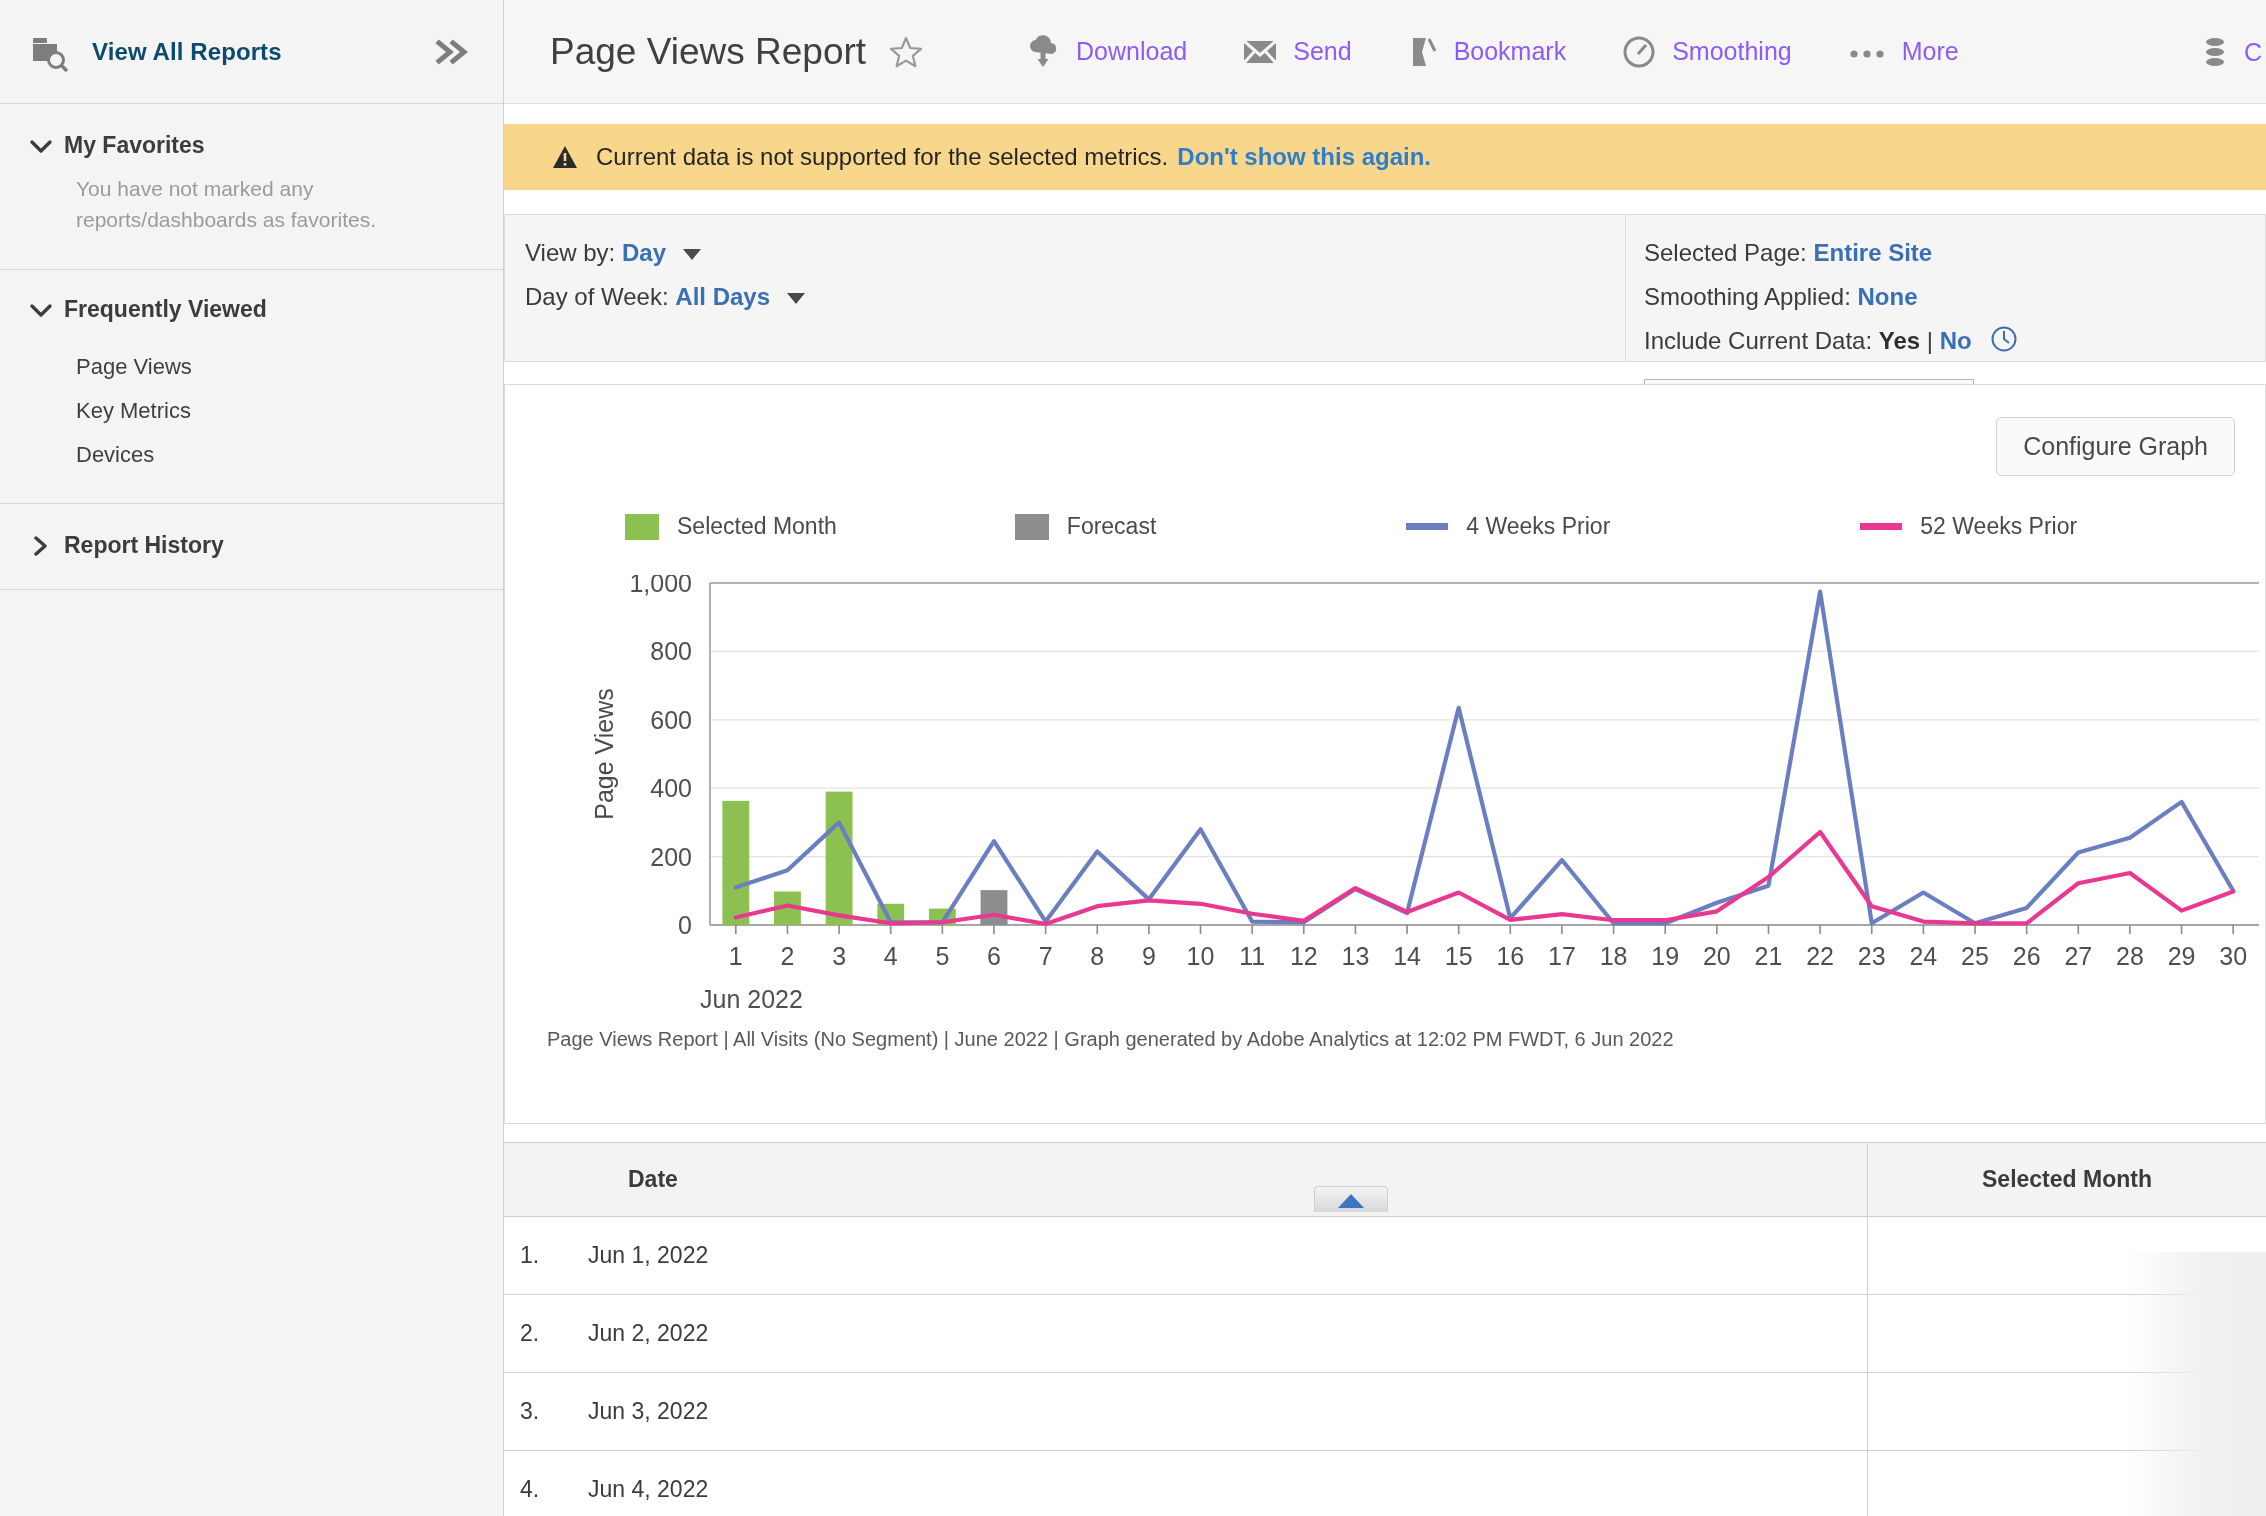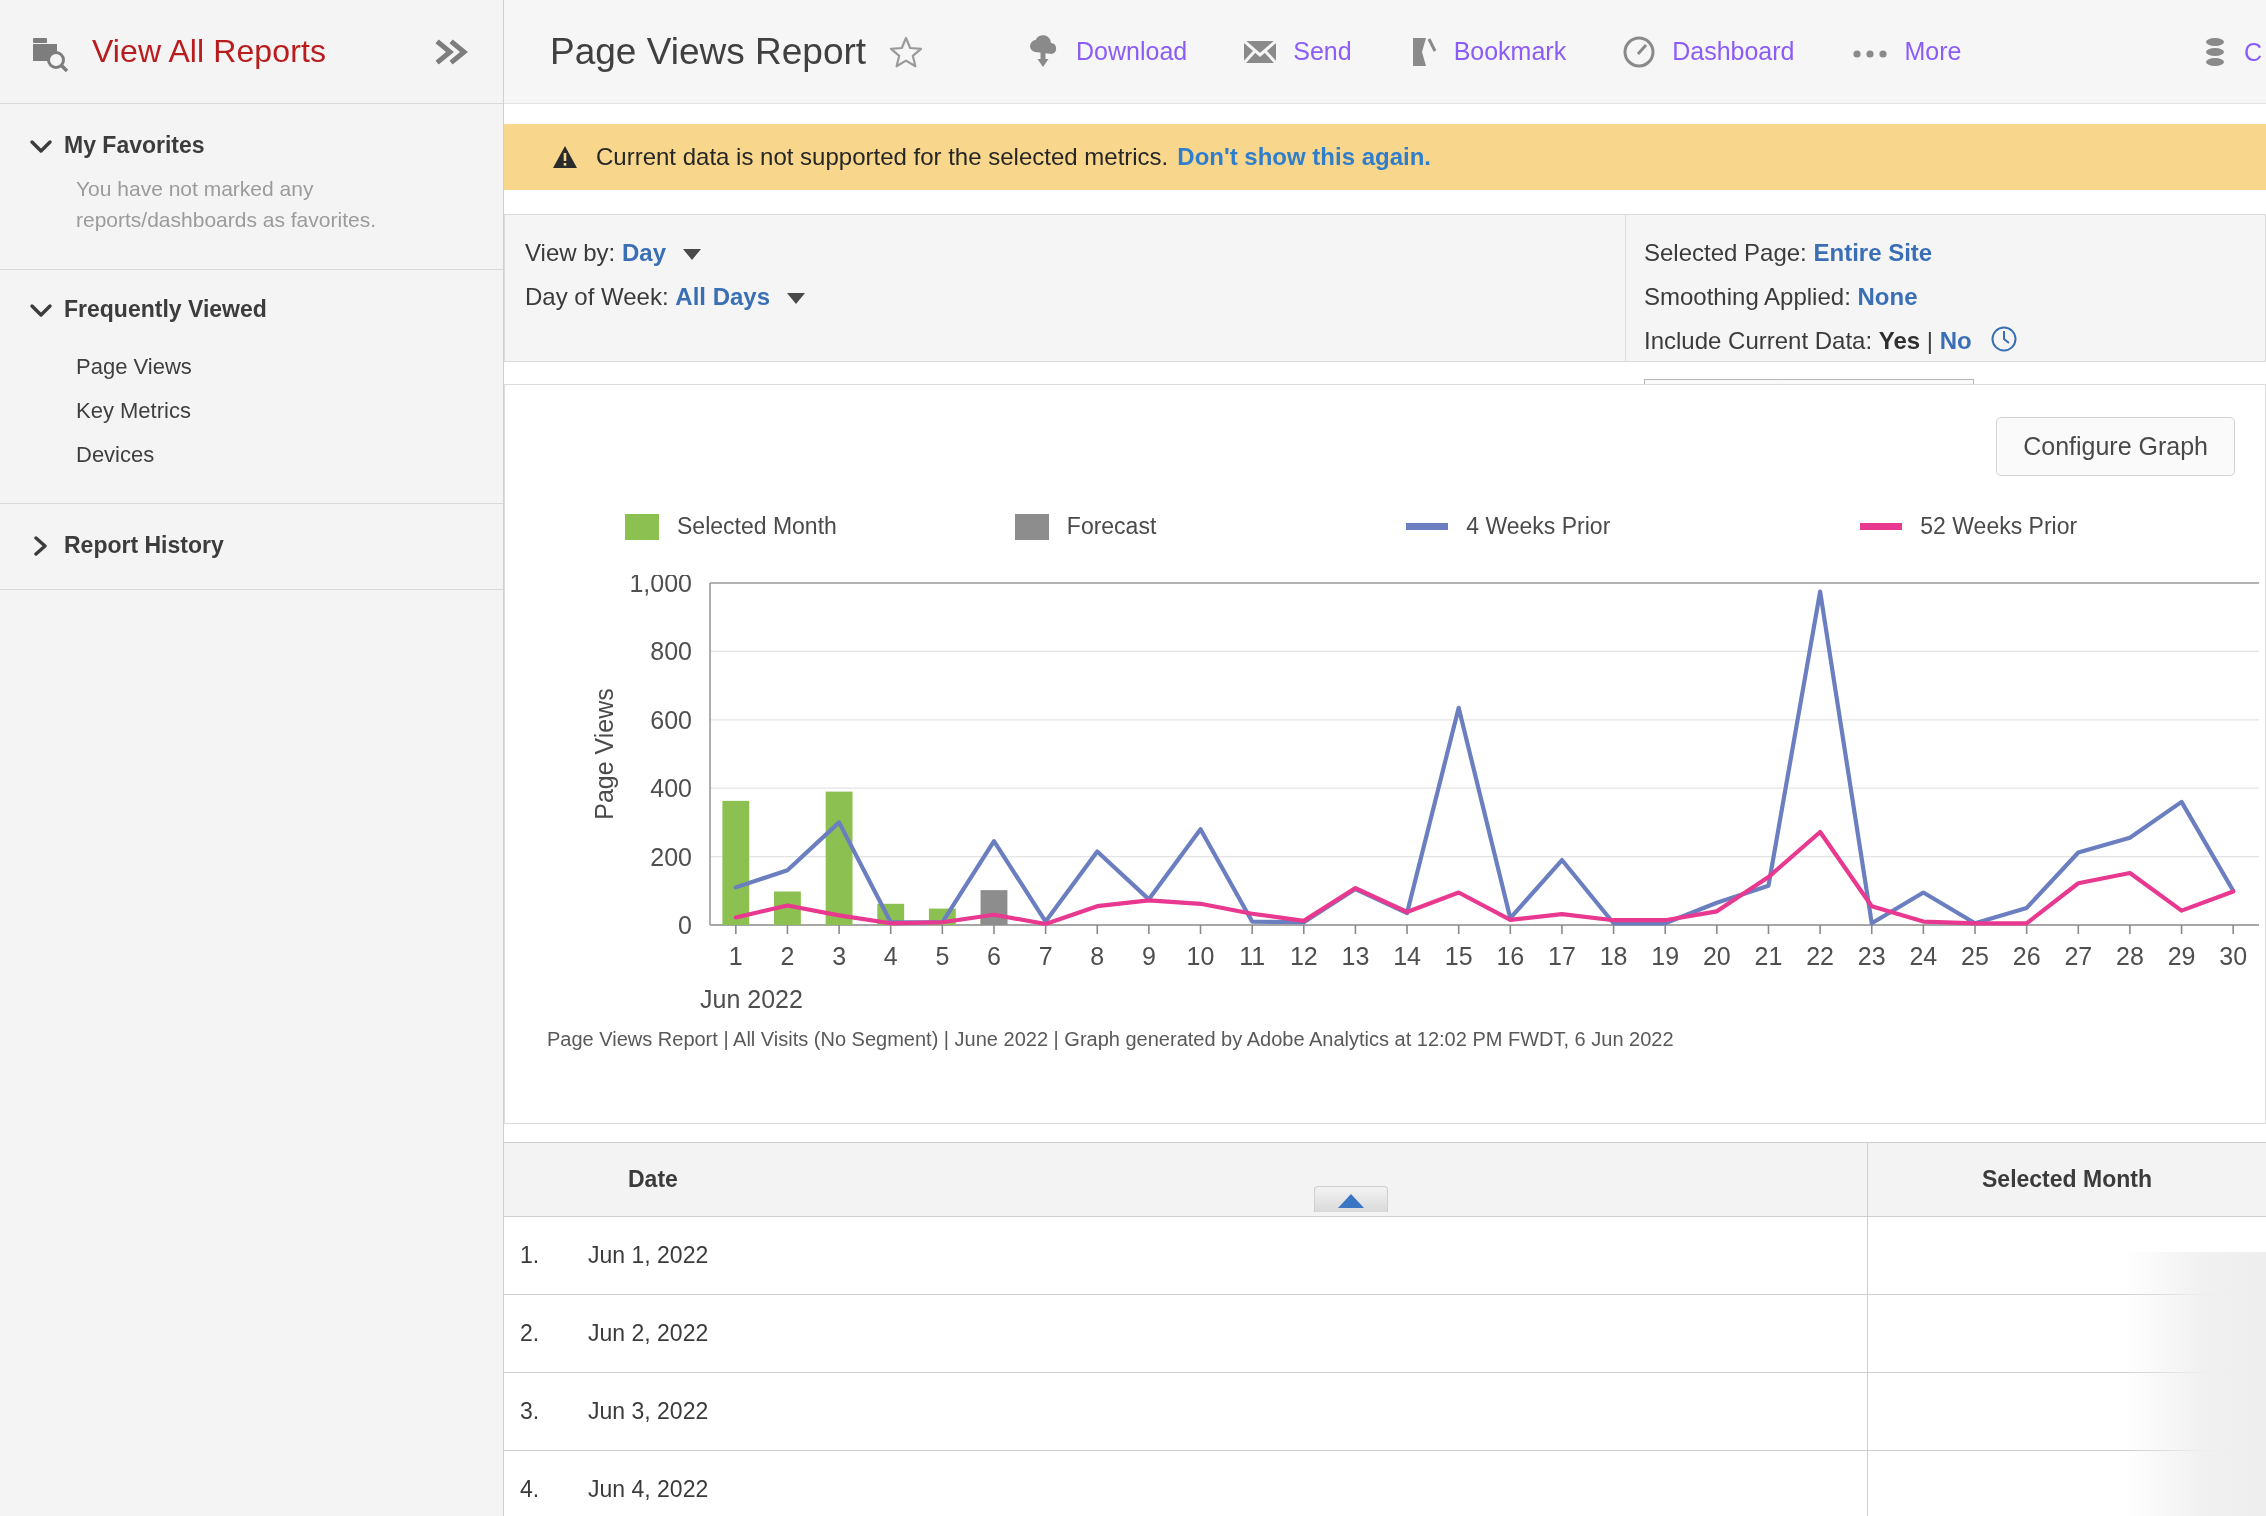--- a/index.html
+++ b/index.html
@@ -22,21 +22,21 @@
     flex: 0 0 504px;
   }
   .sidebar-top {
     height: 104px;
     display: flex; align-items: center;
     padding: 0 28px 0 30px;
     border-bottom: 1px solid #d8d8d8;
   }
   .folder-search-icon { width: 40px; height: 40px; flex: 0 0 40px; margin-right: 22px; }
   .view-all-label {
-    font-size: 32px; font-weight: normal; color: #b91c1c;
+    font-size: 24px; font-weight: bold; color: #0c4a6e;
     letter-spacing: .1px; flex: 1;
   }
   .chev-double { width: 44px; height: 40px; flex: 0 0 44px; }
 
   .sb-section { border-bottom: 1px solid #d8d8d8; }
   .sb-head {
     display: flex; align-items: center;
     padding: 26px 0 22px 24px;
   }
   .sb-head .caret { width: 34px; flex: 0 0 34px; height: 20px; margin-right: 6px; }
@@ -297,21 +297,21 @@
         </div>
 
         <div class="tb-btn">
           <span class="ic">
             <svg width="34" height="34" viewBox="0 0 34 34">
               <path d="M17 3a14 14 0 1 0 0 28" fill="none" stroke="#8a8a8a" stroke-width="3"></path>
               <path d="M17 3a14 14 0 0 1 0 28" fill="none" stroke="#8a8a8a" stroke-width="3"></path>
               <line x1="16" y1="19" x2="24" y2="10" stroke="#8a8a8a" stroke-width="3"></line>
             </svg>
           </span>
-          <span>Dashboard</span>
+          <span>Smoothing</span>
         </div>
 
         <div class="tb-btn last">
           <span class="ic">
             <svg width="38" height="14" viewBox="0 0 38 14">
               <circle cx="6" cy="9" r="3.6" fill="#8a8a8a"></circle>
               <circle cx="19" cy="9" r="3.6" fill="#8a8a8a"></circle>
               <circle cx="32" cy="9" r="3.6" fill="#8a8a8a"></circle>
             </svg>
           </span>

